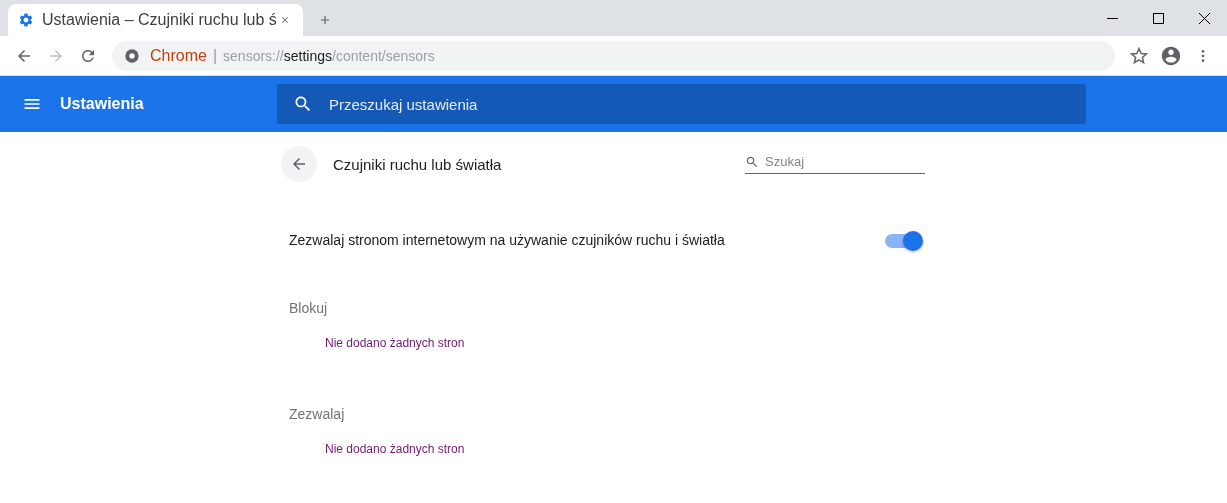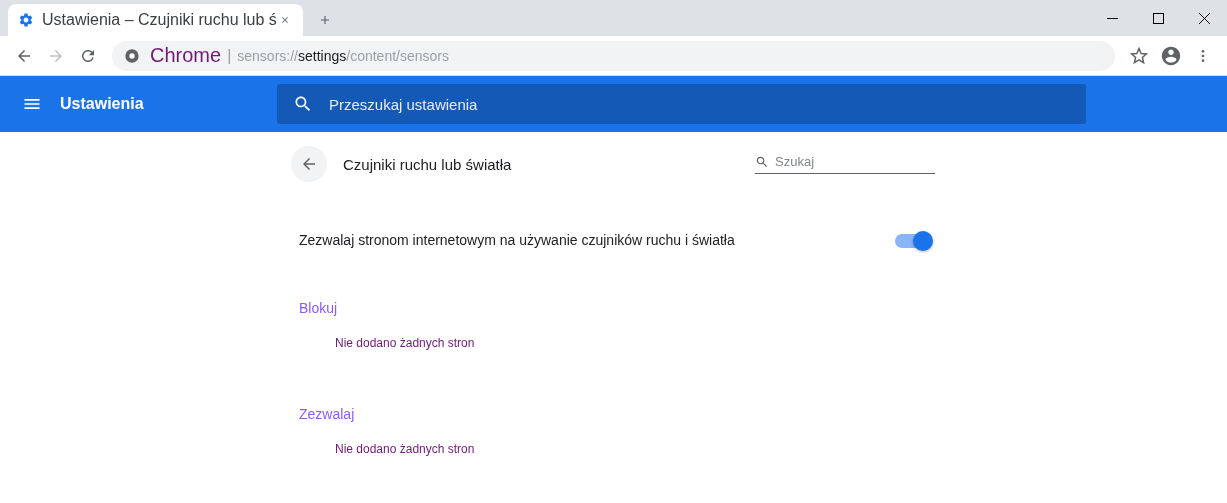--- a/index.html
+++ b/index.html
@@ -14,53 +14,53 @@
     .new-tab { width: 28px; height: 28px; display: flex; align-items: center; justify-content: center; margin-left: 8px; margin-bottom: 2px; }
     .window-controls { margin-left: auto; display: flex; height: 36px; }
     .win-btn { width: 46px; display: flex; align-items: center; justify-content: center; }
 
     
     .toolbar { height: 40px; background: #fff; display: flex; align-items: center; padding: 0 8px; border-bottom: 1px solid #dadce0; }
     .nav-btn { width: 28px; height: 28px; display: flex; align-items: center; justify-content: center; color: #5f6368; margin: 0 2px; }
     .nav-btn.disabled { color: #bdc1c6; }
     .omnibox { flex: 1; height: 30px; background: #f1f3f4; border-radius: 15px; margin: 0 8px; display: flex; align-items: center; padding: 0 12px; }
     .omnibox-icon { width: 16px; height: 16px; margin-right: 10px; display: flex; align-items: center; }
-    .url-prefix { color: #701a75; font-size: 20px; }
+    .url-prefix { color: #c2410c; font-size: 16px; }
     .url-sep { color: #9aa0a6; margin: 0 6px; }
     .url-text { color: #9aa0a6; font-size: 14px; }
     .url-text .dark { color: #202124; }
     .toolbar-right { display: flex; align-items: center; margin-left: auto; }
     .tb-icon { width: 32px; height: 32px; display: flex; align-items: center; justify-content: center; color: #5f6368; }
 
     
     .app-header { height: 56px; background: #1a73e8; display: flex; align-items: center; }
     .hamburger { width: 48px; height: 48px; display: flex; align-items: center; justify-content: center; margin-left: 8px; color: #fff; }
     .app-title { color: #fff; font-size: 16px; font-weight: 700; margin-left: 4px; }
     
     .app-header { background: #1a73e8; position: relative; }
     .settings-search { position: absolute; left: 277px; width: 809px; height: 40px; top: 8px; background: rgba(0,0,0,0.22); border-radius: 2px; display: flex; align-items: center; padding: 0 16px; }
     .settings-search input { background: transparent; border: none; outline: none; color: #fff; font-size: 15px; flex: 1; }
     .settings-search input::placeholder { color: #e8eaed; }
     .settings-search-icon { color: #fff; margin-right: 16px; display:flex; }
-    .panel-wrap { position: absolute; left: 275px; top: 132px; width: 680px; background: #fff; }
+    .panel-wrap { position: absolute; left: 265px; top: 132px; width: 680px; background: #fff; }
 
     .subheader { display: flex; align-items: center; height: 64px; }
     .back-btn { width: 36px; height: 36px; border-radius: 50%; background: #f1f3f4; display: flex; align-items: center; justify-content: center; margin-right: 16px; margin-left: 16px; }
     .subheader-title { font-size: 15px; color: #202124; font-weight: 500; }
     .sub-search { margin-left: auto; display: flex; align-items: center; border-bottom: 1px solid #5f6368; padding-bottom: 4px; width: 180px; margin-right: 20px; }
     .sub-search input { border: none; outline: none; font-size: 13px; flex: 1; color: #5f6368; }
     .sub-search input::placeholder { color: #80868b; }
     .sub-search-icon { margin-right: 6px; color: #5f6368; display:flex; }
 
     .setting-row { display: flex; align-items: flex-end; padding: 16px 24px; }
     .setting-label { font-size: 14px; color: #202124; flex: 1; }
     .toggle { width: 36px; height: 14px; background: #8ab4f8; border-radius: 7px; position: relative; }
     .toggle-knob { width: 20px; height: 20px; background: #1a73e8; border-radius: 50%; position: absolute; right: -2px; top: -3px; box-shadow: 0 1px 3px rgba(0,0,0,0.3); }
 
-    .section-title { font-size: 14px; color: #8b5cf6; font-weight: 500; padding: 20px 24px 8px; }
+    .section-title { font-size: 14px; color: #737373; font-weight: 500; padding: 20px 24px 8px; }
     .empty-msg { font-size: 12px; color: #701a75; padding: 12px 24px 12px 60px; }
   </style>
 </head>
 <body>
 
 <div class="titlebar">
   <div class="tab">
     <span class="tab-icon">
       <svg width="16" height="16" viewBox="0 0 24 24">
           <path fill="#1a73e8" d="M19.14 12.94c.04-.3.06-.61.06-.94 0-.32-.02-.64-.07-.94l2.03-1.58c.18-.14.23-.41.12-.61l-1.92-3.32c-.12-.22-.37-.29-.59-.22l-2.39.96c-.5-.38-1.03-.7-1.62-.94l-.36-2.54c-.04-.24-.24-.41-.48-.41h-3.84c-.24 0-.43.17-.47.41l-.36 2.54c-.59.24-1.13.57-1.62.94l-2.39-.96c-.22-.08-.47 0-.59.22L2.74 8.87c-.12.21-.08.47.12.61l2.03 1.58c-.05.3-.07.62-.07.94 0 .33.02.64.06.94l-2.03 1.58c-.18.14-.23.41-.12.61l1.92 3.32c.12.22.37.29.59.22l2.39-.96c.5.38 1.03.7 1.62.94l.36 2.54c.05.24.24.41.48.41h3.84c.24 0 .44-.17.47-.41l.36-2.54c.59-.24 1.13-.56 1.62-.94l2.39.96c.22.08.47 0 .59-.22l1.92-3.32c.12-.22.07-.47-.12-.61l-2.01-1.58zM12 15.6c-1.98 0-3.6-1.62-3.6-3.6s1.62-3.6 3.6-3.6 3.6 1.62 3.6 3.6-1.62 3.6-3.6 3.6z"></path>

